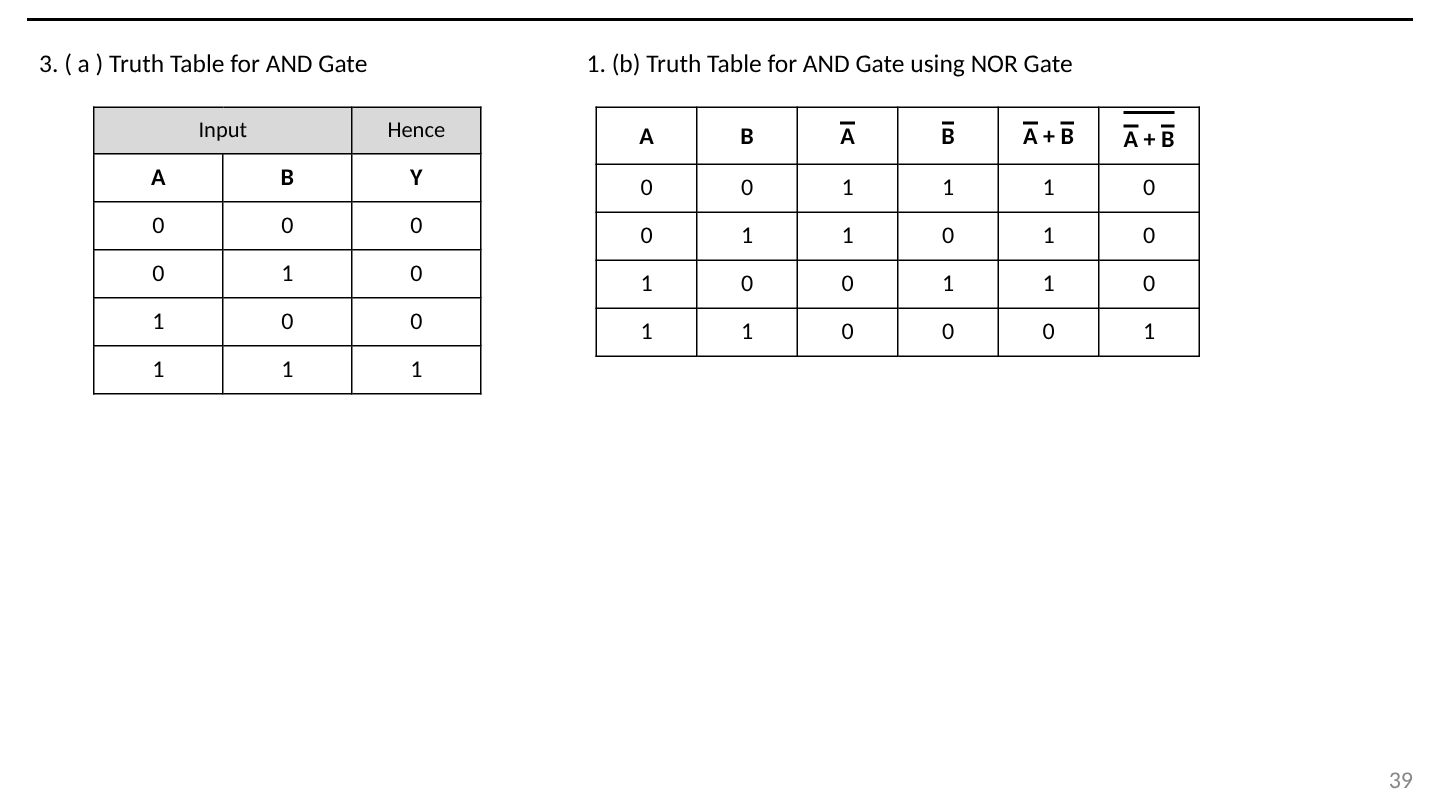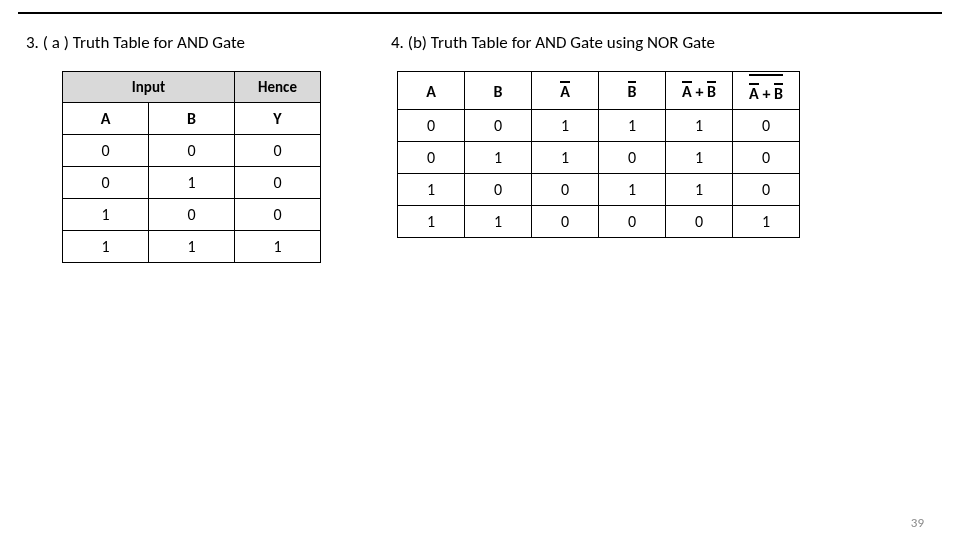--- a/index.html
+++ b/index.html
@@ -44,39 +44,39 @@
     border: 1.5px solid #000;
     text-align: center;
     font-size: 16px;
     font-weight: normal;
     padding: 6px 0;
   }
   .t1 th, .t1 td { width: 85px; }
   .t2 th, .t2 td { width: 66px; }
   th.group {
     background: #d9d9d9;
-    font-weight: bold;
+    font-weight: normal;
     font-size: 15px;
   }
   th.var {
     font-weight: bold;
     font-size: 16px;
   }
   .t1 { margin-left: 36px; }
   .t2 { margin-left: 6px; }
   .conclusion {
     margin-top: 26px;
     font-size: 17px;
     margin-left: 8px;
   }
   .pagenum {
     position: absolute;
-    right: 36px;
+    right: 18px;
     bottom: 10px;
-    font-size: 13px;
+    font-size: 16px;
     color: #888;
   }
   
   .ov {
     display: inline-block;
     position: relative;
     line-height: 1;
   }
   .ov::before {
     content: "";
@@ -135,21 +135,21 @@
         <tr>
           <td>1</td>
           <td>1</td>
           <td>1</td>
         </tr>
       </tbody>
         </table>
     </div>
 
     <div class="col-right">
-      <div class="subhdr">4.   (b) Truth Table for AND Gate using NOR Gate</div>
+      <div class="subhdr">1.   (b) Truth Table for AND Gate using NOR Gate</div>
 
       <table class="t2">
         <tbody>
             <tr>
           <th class="var tall">A</th>
           <th class="var tall">B</th>
           <th class="var tall">
             <span class="ov">A</span>
           </th>
           <th class="var tall">

